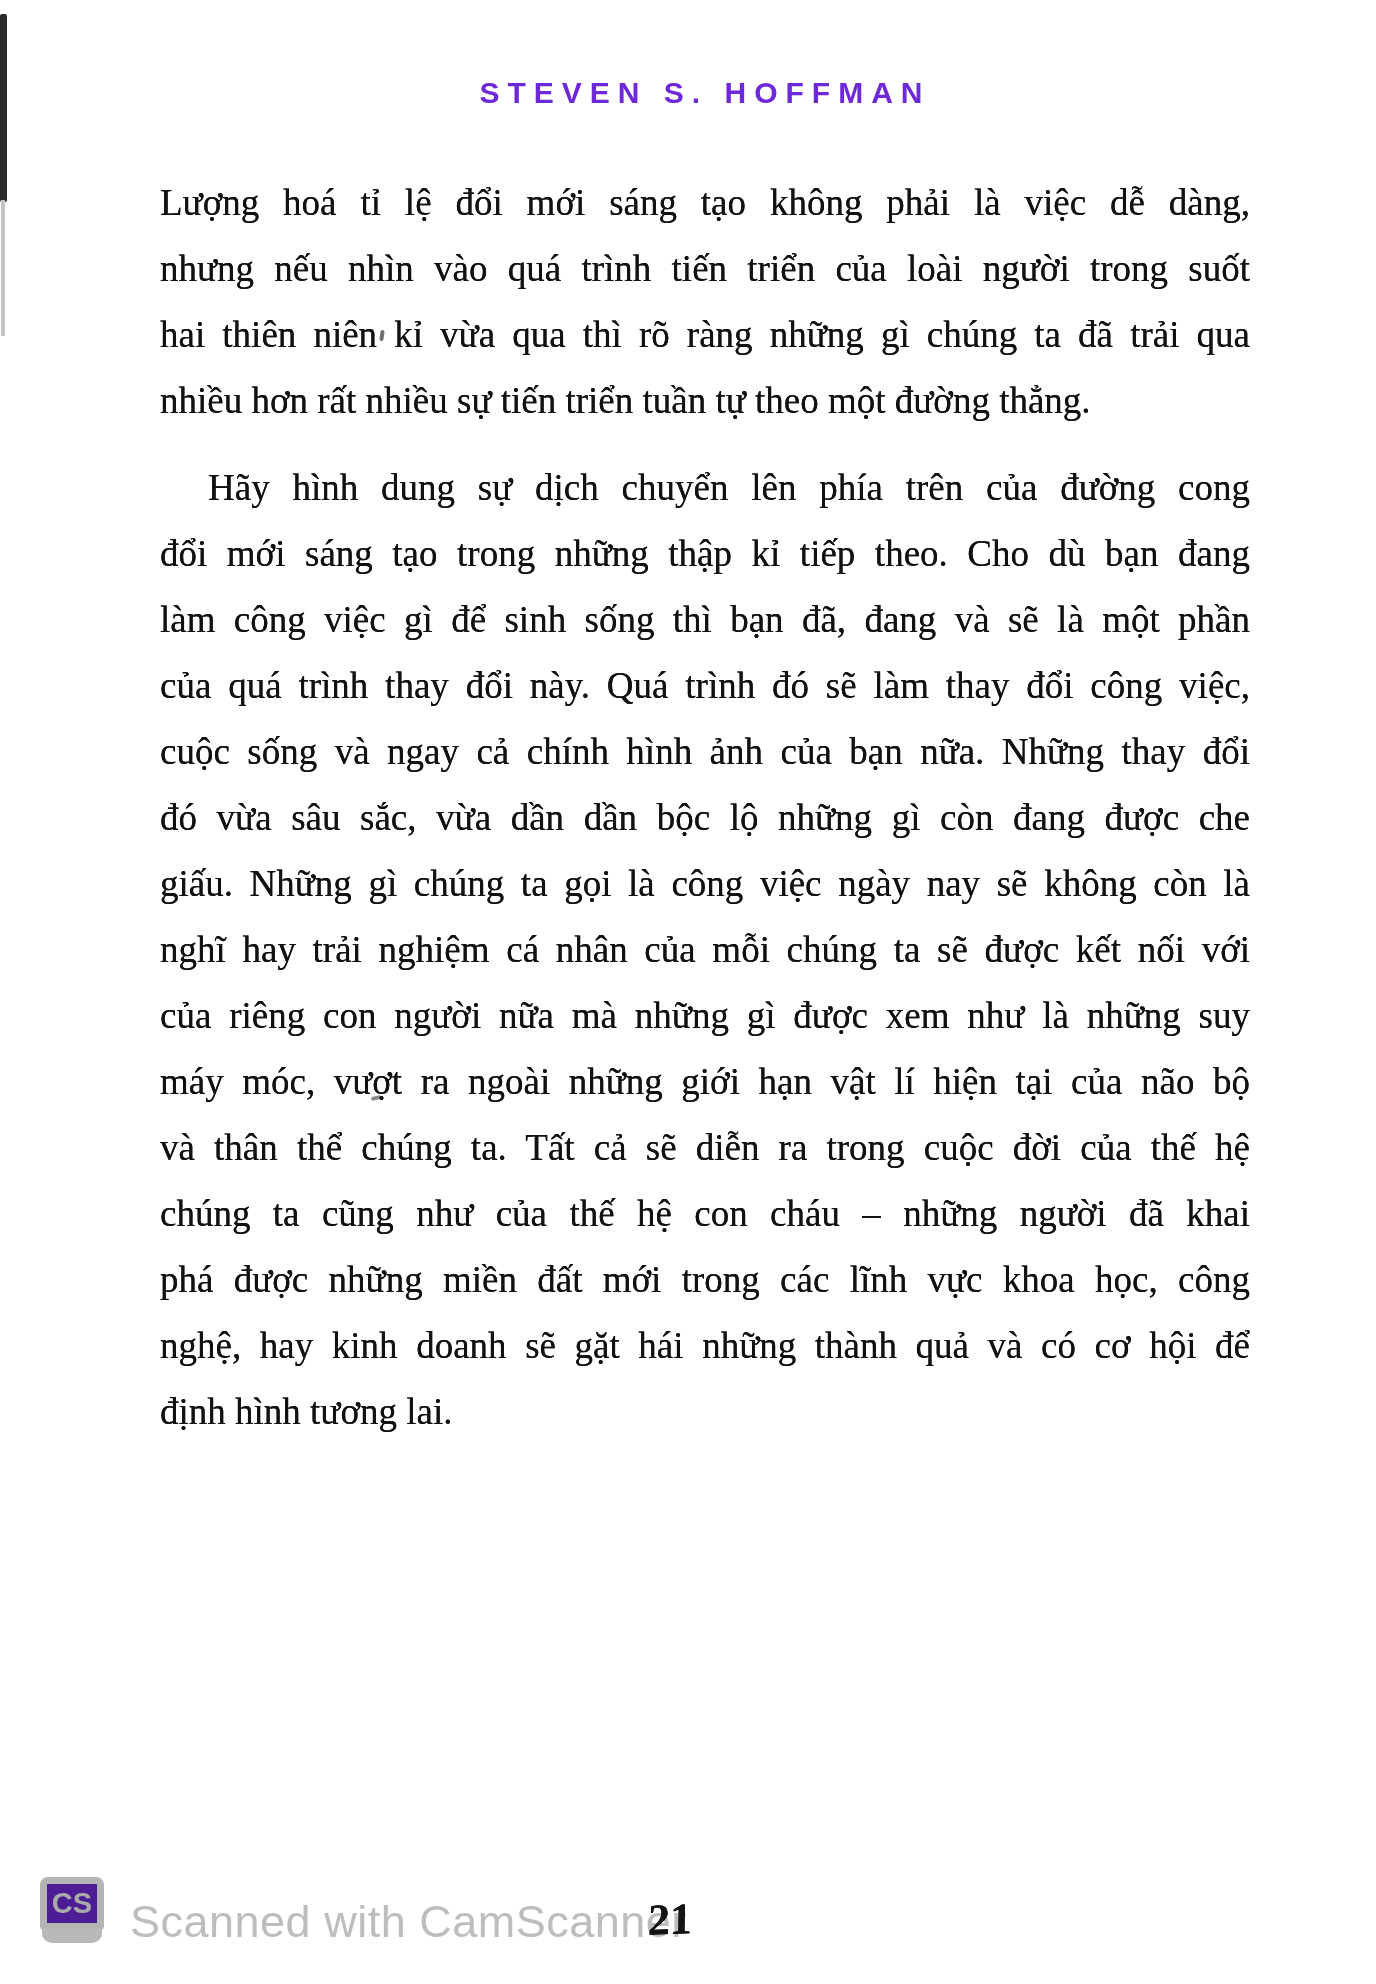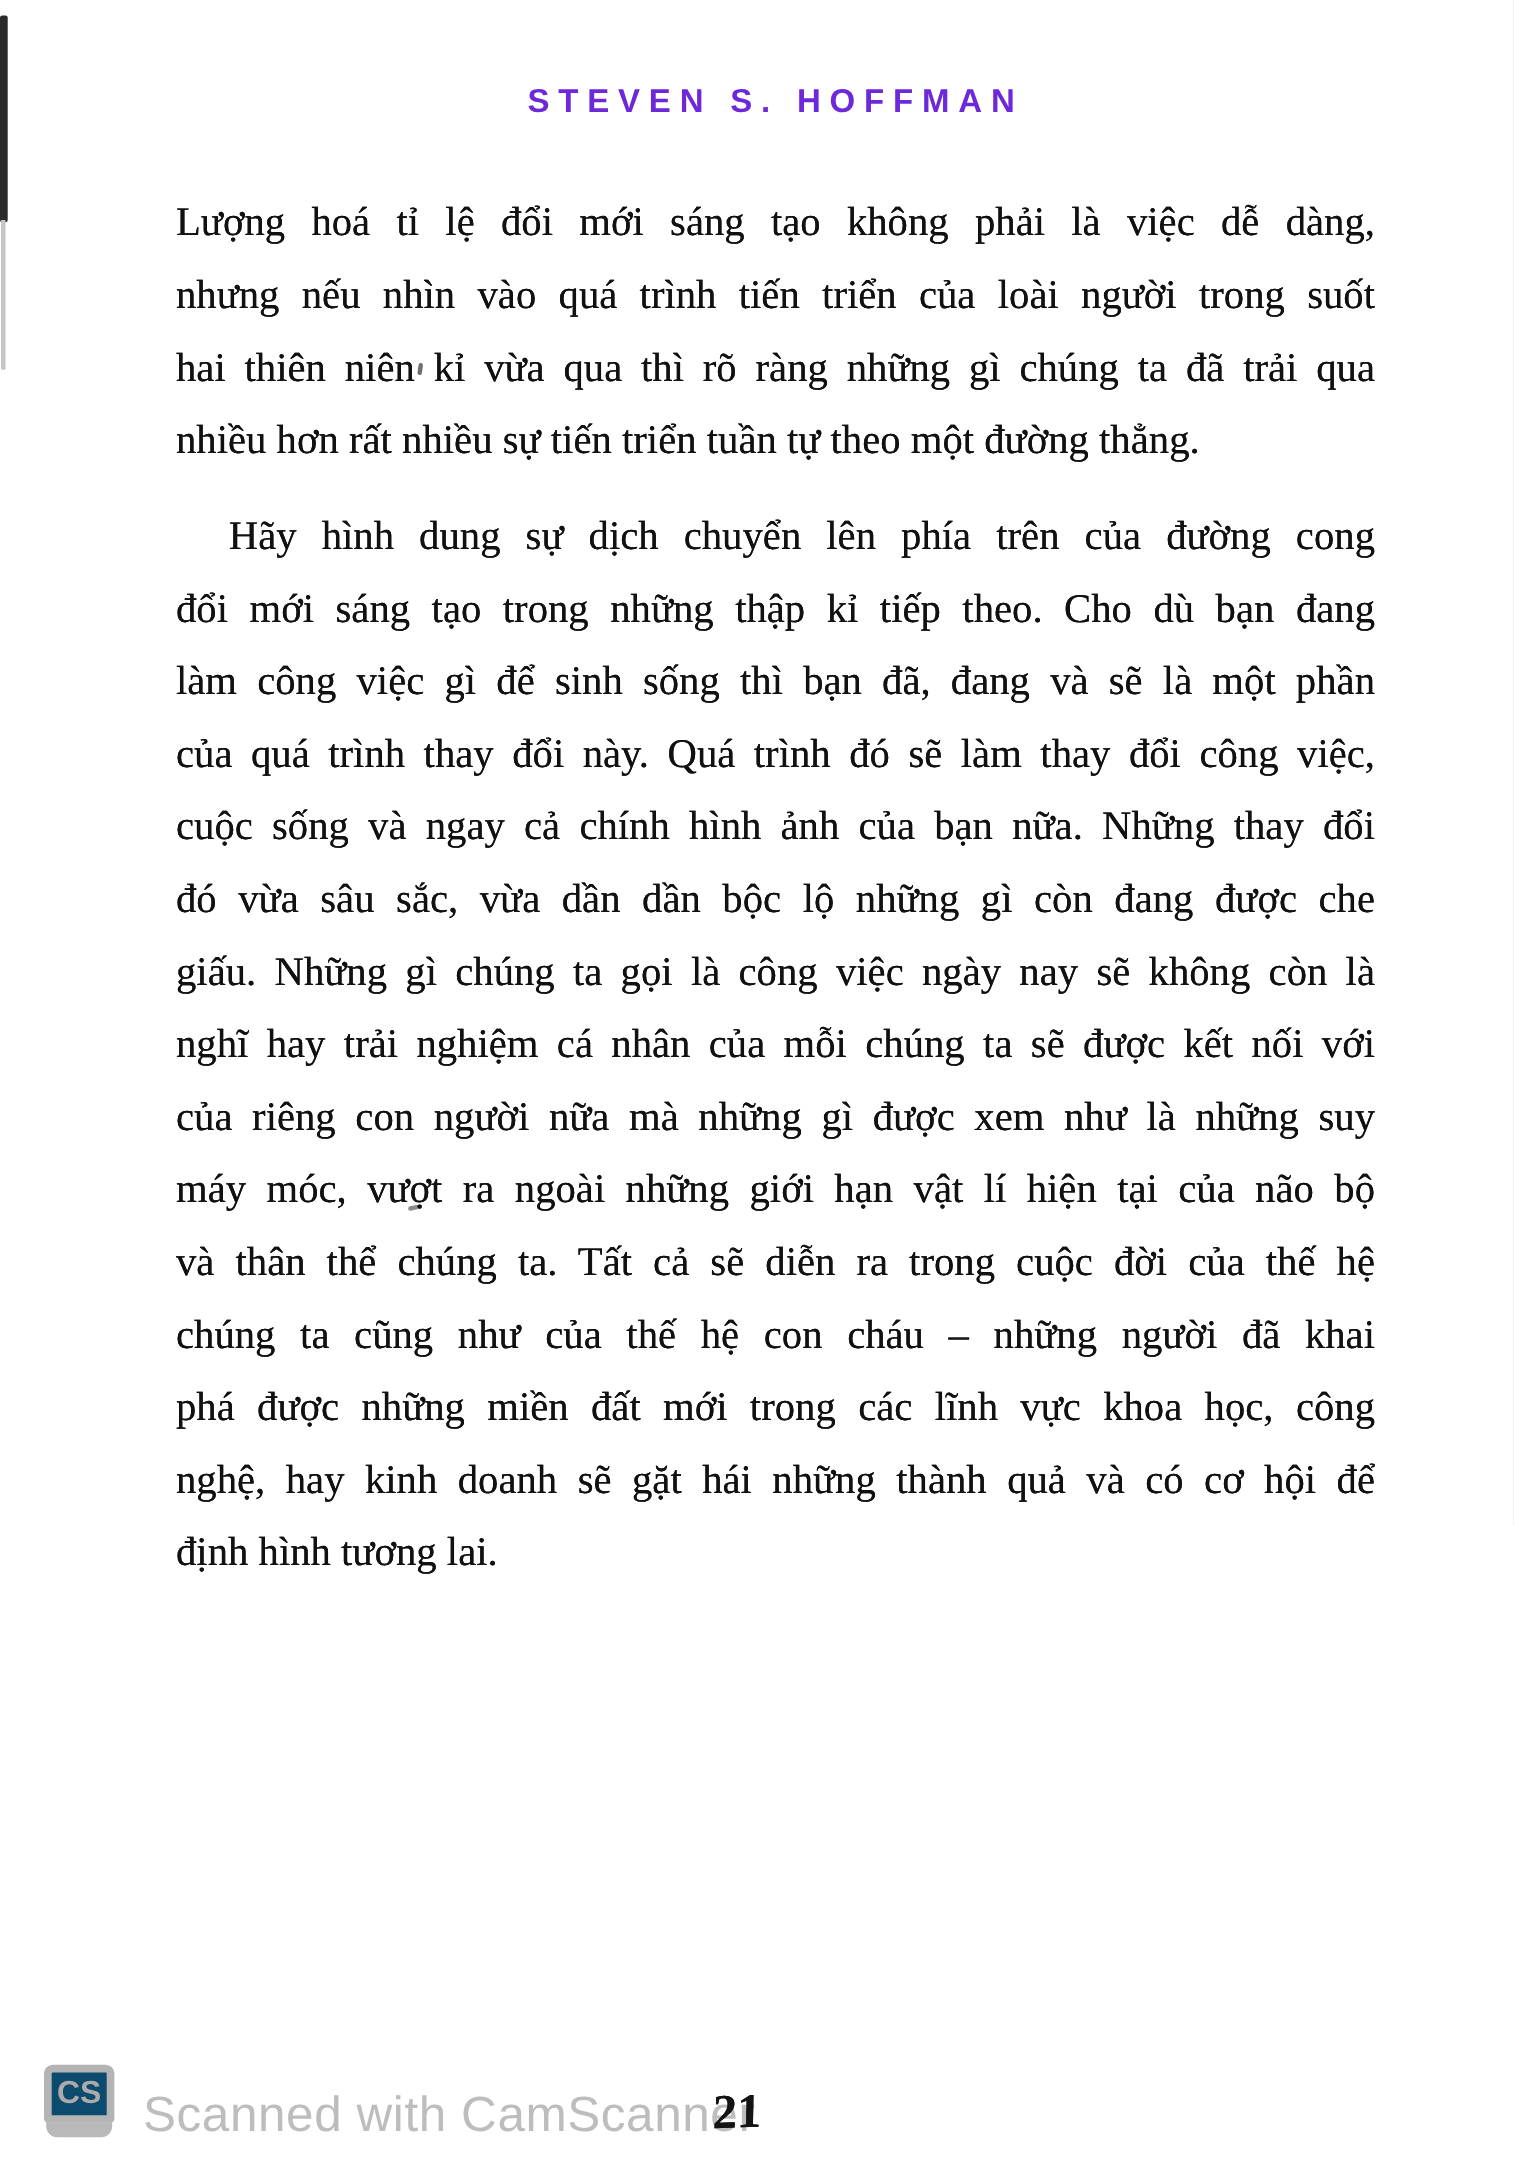--- a/index.html
+++ b/index.html
@@ -77,21 +77,21 @@
   .cs-logo {
     position: relative;
     width: 64px; height: 66px;
     flex: 0 0 auto;
   }
   .cs-logo .cs-box {
     box-sizing: border-box;
     width: 64px; height: 53px;
     border: 7px solid #b4b4b4;
     border-radius: 8px 8px 4px 4px;
-    background: #0c4a6e;
+    background: #4c1d95;
     display: flex;
     align-items: center;
     justify-content: center;
     font-family: "Liberation Sans", sans-serif;
     font-weight: 700;
     font-size: 29px;
     color: #ababab;
     letter-spacing: 0px;
   }
   .cs-logo .cs-base {

